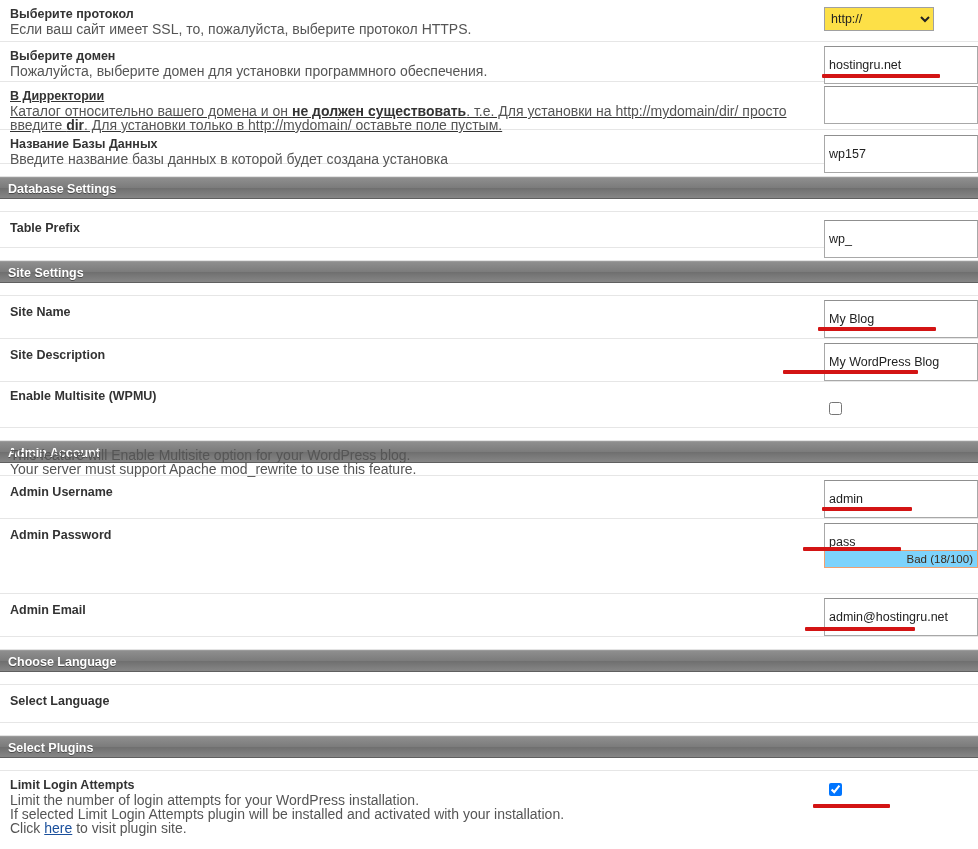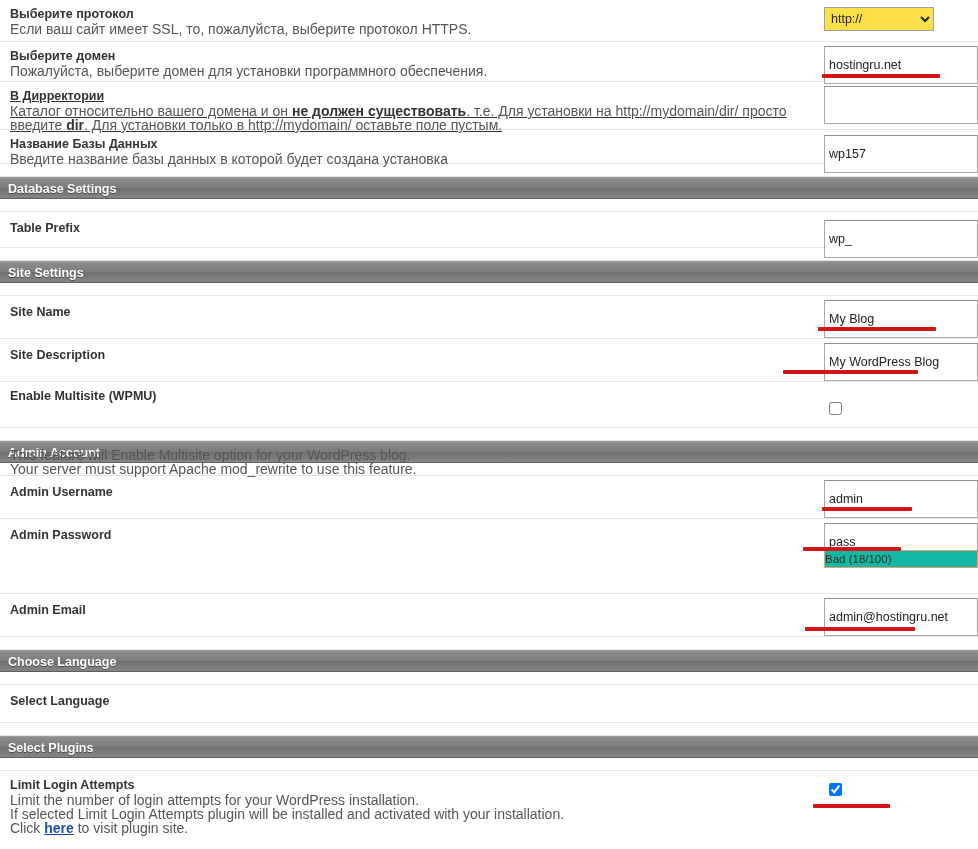--- a/index.html
+++ b/index.html
@@ -37,21 +37,21 @@
     font-size: 12.5px;
     color: #333333;
     line-height: 16px;
   }
   .lbl-desc {
     font-size: 14px;
     color: #555555;
     line-height: 14px;
   }
   .lbl-desc b { color: #333; }
-  .lbl-desc a { color: #1a4f9c; font-weight: bold; }
+  .lbl-desc a { color: #1a4f9c; }
 
   
   .ctrl {
     position: absolute;
     left: 824px;
     width: 154px;
     box-sizing: border-box;
   }
   input.txt {
     width: 154px;
@@ -112,25 +112,26 @@
     background: #d31414;
     border-radius: 1px;
   }
 
   
   .pw-strength {
     position: absolute;
     left: 824px;
     width: 154px;
     height: 18px;
-    background: #14b8a6;
+    background: #7dd3fc;
     border: 1px solid #f0a070;
     box-sizing: border-box;
     color: #3b2a1a;
     font-size: 11.5px;
+    text-align: right;
     line-height: 16px;
     padding-right: 4px;
   }
 </style>
 </head>
 <body>
 
 <div class="page">
 
   <div class="row divider" style="height:42px;padding-top:6px;">

